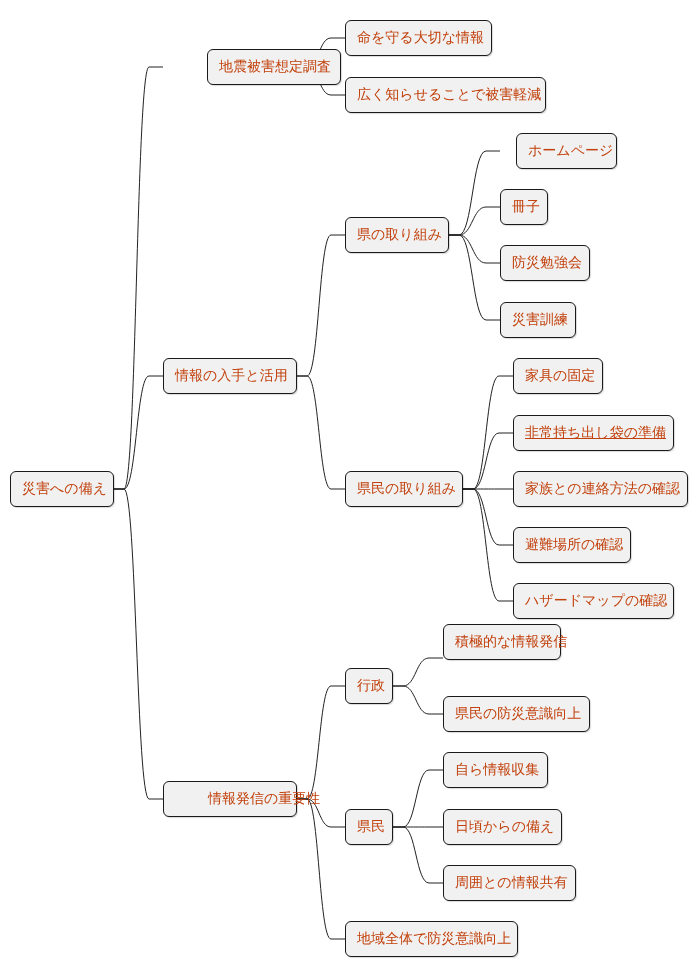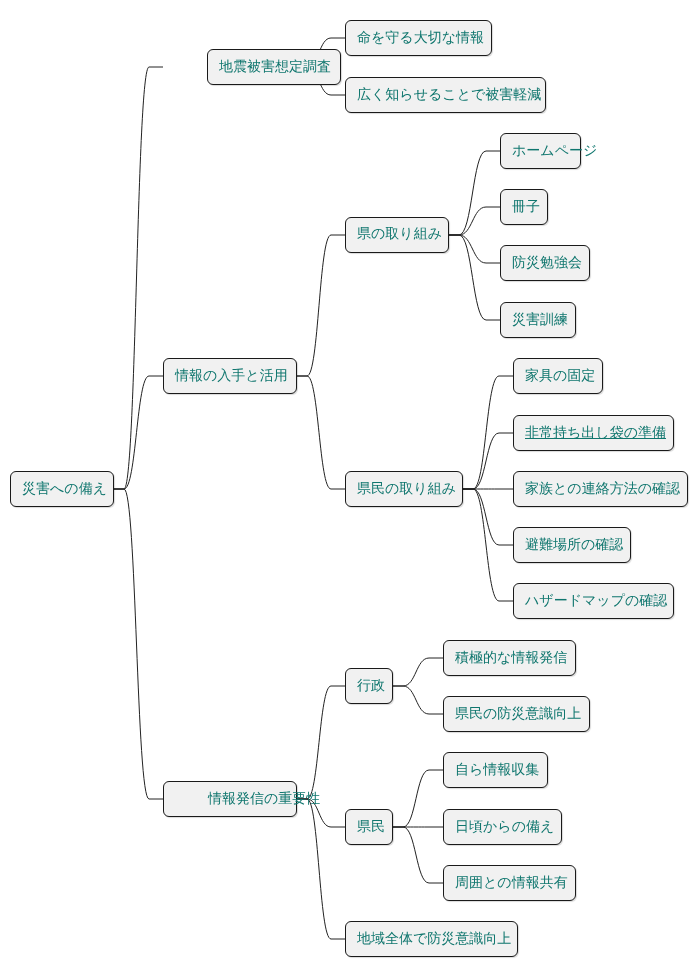--- a/index.html
+++ b/index.html
@@ -2,21 +2,21 @@
 <html><head>
 <meta charset="utf-8">
 <style>
   html, body { margin: 0; padding: 0; background: #ffffff; }
   body { width: 698px; height: 978px; position: relative; overflow: hidden;
          font-family: "DejaVu Sans", "Liberation Sans", sans-serif; }
   #edges { position: absolute; left: 0; top: 0; width: 698px; height: 978px; }
   #edges path { fill: none; stroke: #222222; stroke-width: 1; }
   .node { position: absolute; box-sizing: border-box; height: 36px;
           background: #f1f1f1; border: 1.5px solid #1a1a1a; border-radius: 6px;
-          padding: 0 11px; font-size: 14px; line-height: 33px; color: #0f766e;
+          padding: 0 11px; font-size: 14px; line-height: 33px; color: #c2410c;
           white-space: nowrap; box-shadow: 1px 1px 1px rgba(0,0,0,0.15); }
 </style>
 </head>
 <body>
 
 <svg id="edges" xmlns="http://www.w3.org/2000/svg">
     <path d="M114,489 L124,489 C136.5,489 136.5,67 149,67 L163,67"></path>
     <path d="M297,67 L307,67 C319,67 319,38 331,38 L345,38"></path>
     <path d="M297,67 L307,67 C319,67 319,95 331,95 L345,95"></path>
     <path d="M114,489 L124,489 C136.5,489 136.5,376 149,376 L163,376"></path>
@@ -43,34 +43,34 @@
   </svg>
 
 <div id="canvas">
   <div class="node" style="left: 10px; top: 471px; width: 104px; text-align: right;">災害への備え</div>
 
   <div class="node" style="left: 163px; top: 49px; width: 134px; margin-left: 44px;">地震被害想定調査</div>
   <div class="node" style="left: 345px; top: 20px; width: 147px;">命を守る大切な情報</div>
   <div class="node" style="left: 345px; top: 77px; width: 201px;">広く知らせることで被害軽減</div>
 
   <div class="node" style="left: 163px; top: 358px; width: 134px;">情報の入手と活用</div>
-  <div class="node" style="left: 345px; top: 217px; width: 104px; font-family: Liberation Mono, monospace;">県の取り組み</div>
-  <div class="node" style="left: 500px; top: 133px; width: 81px;">ホームページ</div>
+  <div class="node" style="left: 345px; top: 217px; width: 104px;">県の取り組み</div>
+  <div class="node" style="left: 516px; top: 133px; width: 101px;">ホームページ</div>
   <div class="node" style="left: 500px; top: 189px; width: 48px;">冊子</div>
   <div class="node" style="left: 500px; top: 245px; width: 90px;">防災勉強会</div>
   <div class="node" style="left: 500px; top: 302px; width: 76px;">災害訓練</div>
   <div class="node" style="left: 345px; top: 471px; width: 118px;">県民の取り組み</div>
   <div class="node" style="left: 513px; top: 358px; width: 90px;">家具の固定</div>
   <div class="node" style="left: 513px; top: 415px; width: 161px; text-decoration: underline;">非常持ち出し袋の準備</div>
   <div class="node" style="left: 513px; top: 471px; width: 175px;">家族との連絡方法の確認</div>
   <div class="node" style="left: 513px; top: 527px; width: 118px;">避難場所の確認</div>
   <div class="node" style="left: 513px; top: 583px; width: 161px;">ハザードマップの確認</div>
 
   <div class="node" style="left: 163px; top: 781px; width: 134px; padding-left: 44px;">情報発信の重要性</div>
   <div class="node" style="left: 345px; top: 668px; width: 48px;">行政</div>
-  <div class="node" style="left: 443px; top: 640px; width: 133px;">積極的な情報発信</div>
+  <div class="node" style="left: 443px; top: 624px; width: 118px;">積極的な情報発信</div>
   <div class="node" style="left: 443px; top: 696px; width: 147px;">県民の防災意識向上</div>
   <div class="node" style="left: 345px; top: 809px; width: 48px;">県民</div>
   <div class="node" style="left: 443px; top: 752px; width: 105px;">自ら情報収集</div>
   <div class="node" style="left: 443px; top: 809px; width: 119px;">日頃からの備え</div>
   <div class="node" style="left: 443px; top: 865px; width: 133px;">周囲との情報共有</div>
   <div class="node" style="left: 345px; top: 921px; width: 173px; font-family: Liberation Serif, serif;">地域全体で防災意識向上</div>
 </div>
 
 </body></html>

